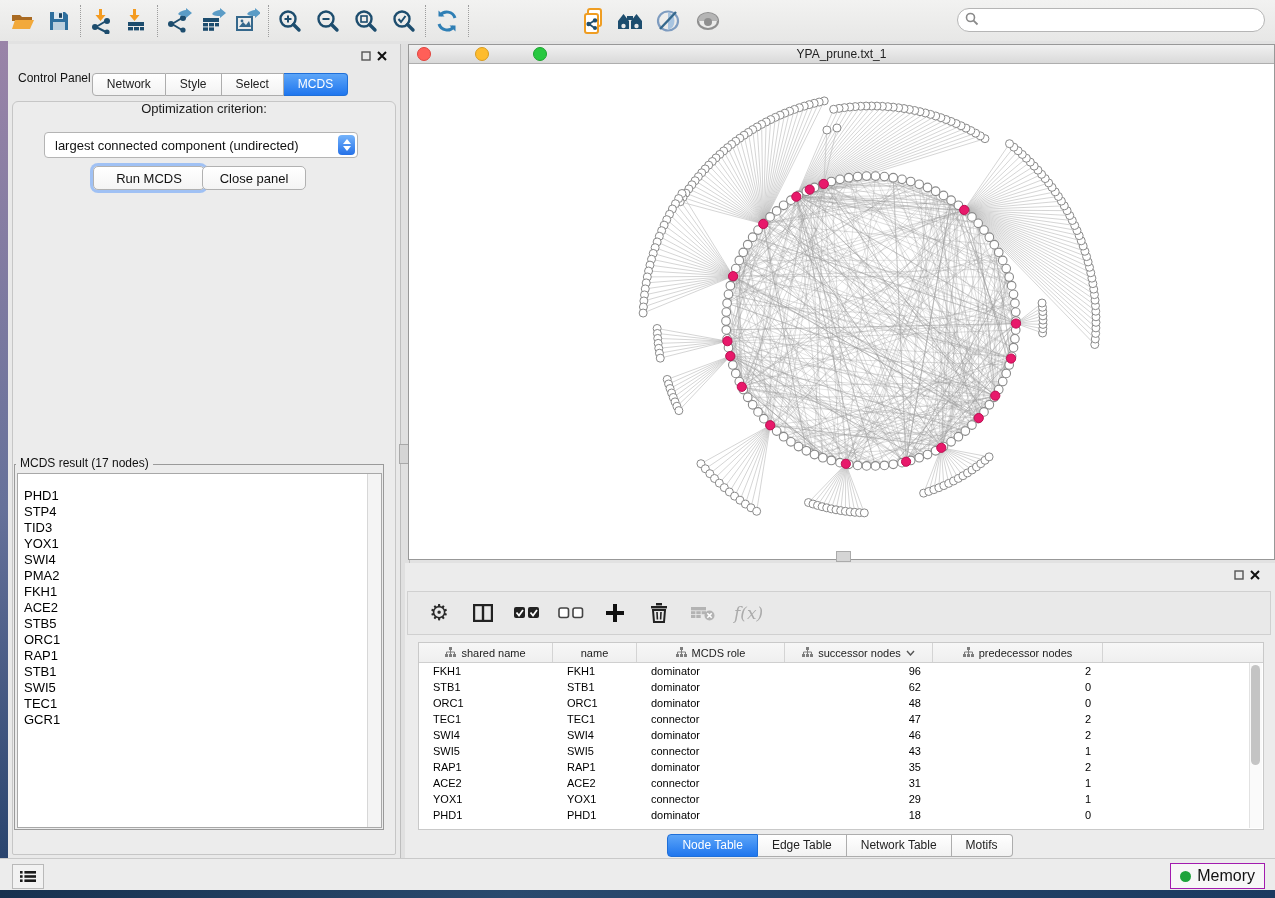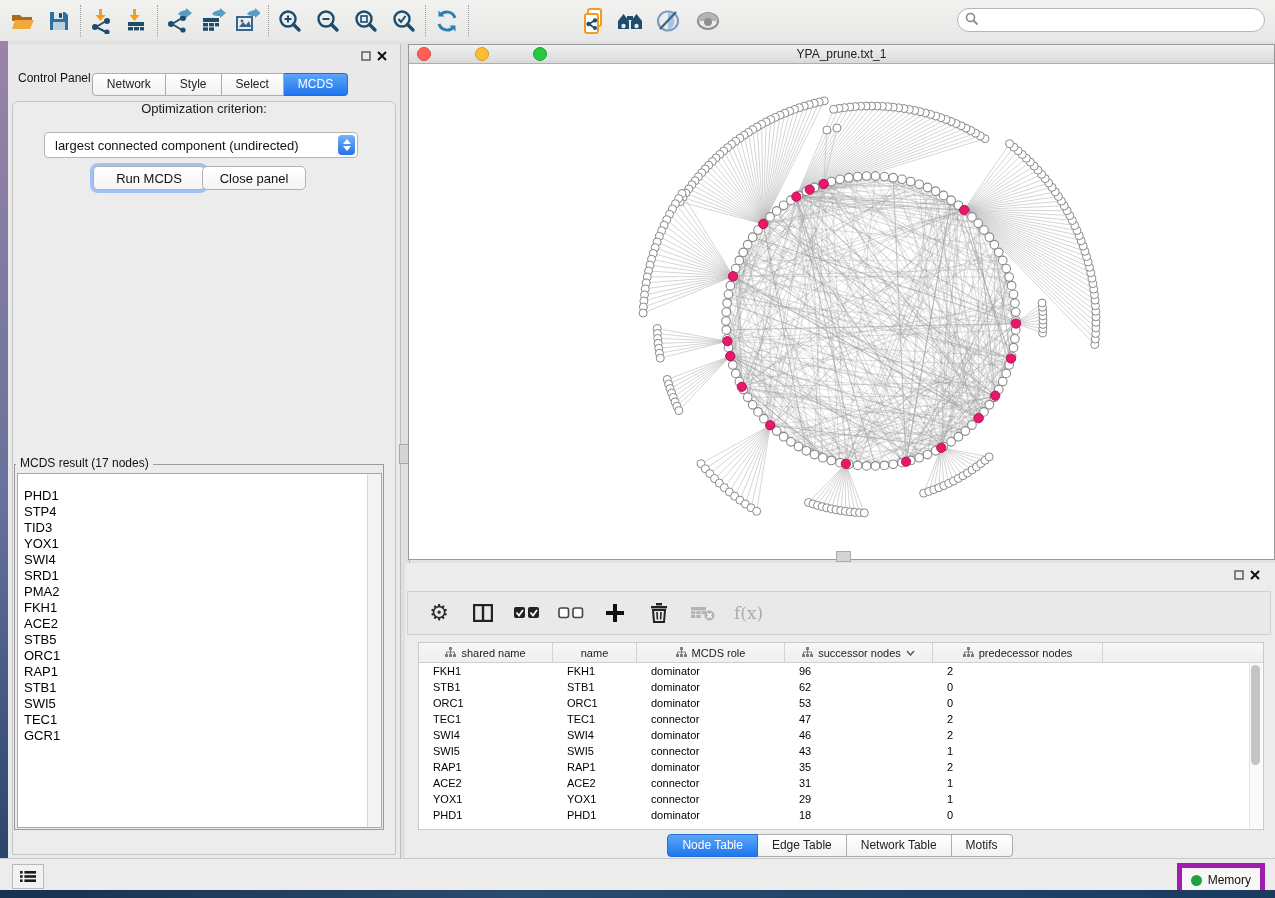--- a/index.html
+++ b/index.html
@@ -69,30 +69,30 @@
   #table-panel{left:405px;top:563px;width:870px;height:295px;background:#ececec;}
   #tp-toolbar{position:absolute;left:2px;top:28px;width:864px;height:44px;background:#e9e9e9;
     border:1px solid #d0d0d0;display:flex;align-items:center;padding-left:18px;box-sizing:border-box;gap:18px;}
   .tp-icon{display:flex;align-items:center;justify-content:center;width:26px;height:26px;cursor:pointer;}
   #node-table{position:absolute;left:13px;top:79px;width:846px;height:188px;background:#fff;border:1px solid #c9c9c9;box-sizing:border-box;}
   #tbl-header{display:flex;height:19px;background:linear-gradient(#f7f7f7,#efefef);border-bottom:1px solid #cfcfcf;}
   .th{display:flex;align-items:center;font-size:11px;color:#222;border-right:1px solid #d4d4d4;
     box-sizing:border-box;padding:0 4px;cursor:pointer;justify-content:center;gap:5px;}
   .tr{display:flex;height:16px;align-items:center;cursor:default;}
   .td{font-size:11px;color:#000;box-sizing:border-box;padding:0 14px;white-space:nowrap;overflow:hidden;}
-  .td.num{text-align:left;padding-right:12px;}
+  .td.num{text-align:right;padding-right:12px;}
   #tbl-scroll{position:absolute;right:1px;top:20px;width:12px;height:165px;background:#fafafa;border-left:1px solid #e2e2e2;}
   #tbl-thumb{position:absolute;left:1px;top:2px;width:9px;height:100px;background:#c4c4c4;border-radius:5px;cursor:pointer;}
   #tp-tabs{position:absolute;left:0;top:271px;width:100%;display:flex;justify-content:center;}
   
   #status-bar{left:0;top:858px;width:1275px;height:32px;background:#ececec;border-top:1px solid #c9c9c9;box-sizing:border-box;}
   #list-btn{position:absolute;left:12px;top:5px;width:30px;height:23px;background:#f2f2f2;border:1px solid #b9b9b9;
     display:flex;align-items:center;justify-content:center;cursor:pointer;}
-  #memory-btn{position:absolute;right:10px;top:4px;height:24px;padding:0 9px;background:#f7f7f7;border:5px solid #a21caf;
-    display:flex;align-items:center;gap:6px;font-size:12px;color:#111;cursor:pointer;}
+  #memory-btn{position:absolute;right:10px;top:4px;height:24px;padding:0 9px;background:#f7f7f7;border:1px solid #a21caf;
+    display:flex;align-items:center;gap:6px;font-size:16px;color:#111;cursor:pointer;}
   #memory-dot{width:11px;height:11px;border-radius:50%;background:#1ea33c;}
   svg{display:block;}
 </style>
 </head>
 <body>
 
 <div id="toolbar" class="abs">
   <span class="tb-icon" style="margin-left:8px">
     <svg width="26" height="26" viewBox="0 0 26 26">
         <path d="M2 7h8l2 2h10v4H2z" fill="#a96a22"></path>
@@ -291,21 +291,20 @@
   <button id="run-btn" class="btn">Run MCDS</button>
   <button id="closepanel-btn" class="btn">Close panel</button>
   <div id="mcds-fieldset">
     <div id="mcds-list">
       <div id="mcds-items" style="padding-top:14px">
           <div class="list-item">PHD1</div>
           <div class="list-item">STP4</div>
           <div class="list-item">TID3</div>
           <div class="list-item">YOX1</div>
           <div class="list-item">SWI4</div>
-          <div class="list-item">SRD1</div>
           <div class="list-item">PMA2</div>
           <div class="list-item">FKH1</div>
           <div class="list-item">ACE2</div>
           <div class="list-item">STB5</div>
           <div class="list-item">ORC1</div>
           <div class="list-item">RAP1</div>
           <div class="list-item">STB1</div>
           <div class="list-item">SWI5</div>
           <div class="list-item">TEC1</div>
           <div class="list-item">GCR1</div>
@@ -1373,21 +1372,21 @@
             <rect x="0" y="6.2" width="4.4" height="3"></rect>
             <rect x="5.3" y="6.2" width="4.4" height="3"></rect>
             <rect x="10.6" y="6.2" width="4.4" height="3"></rect>
             <rect x="0" y="10" width="4.4" height="3"></rect>
             <rect x="5.3" y="10" width="4.4" height="3"></rect>
           </g>
           <circle cx="18.5" cy="10.5" r="5" fill="#b3b3b3"></circle>
           <path d="M16.3 8.3l4.4 4.4M20.7 8.3l-4.4 4.4" stroke="#fff" stroke-width="1.6"></path>
         </svg>
     </span>
-    <span class="tp-icon" style="font-family:'DejaVu Serif',serif;font-size:17px;color:#ababab;width:auto;">f(x)</span>
+    <span class="tp-icon" style="font-family:'DejaVu Serif',serif;font-style:italic;font-size:17px;color:#ababab;width:auto;">f(x)</span>
   </div>
   <div id="node-table">
     <div id="tbl-header">
         <div class="th" style="width: 134px;">
           <svg width="11" height="11" viewBox="0 0 11 11">
             <g fill="#7d7d7d">
               <rect x="4" y="0" width="3" height="3"></rect>
               <rect x="0" y="7" width="3" height="3"></rect>
               <rect x="4" y="7" width="3" height="3"></rect>
               <rect x="8" y="7" width="3" height="3"></rect>
@@ -1451,21 +1450,21 @@
           <div class="td" style="width: 134px;">STB1</div>
           <div class="td" style="width: 84px;">STB1</div>
           <div class="td" style="width: 148px;">dominator</div>
           <div class="td num" style="width: 148px;">62</div>
           <div class="td num" style="width: 170px;">0</div>
         </div>
         <div class="tr">
           <div class="td" style="width: 134px;">ORC1</div>
           <div class="td" style="width: 84px;">ORC1</div>
           <div class="td" style="width: 148px;">dominator</div>
-          <div class="td num" style="width: 148px;">53</div>
+          <div class="td num" style="width: 148px;">48</div>
           <div class="td num" style="width: 170px;">0</div>
         </div>
         <div class="tr">
           <div class="td" style="width: 134px;">TEC1</div>
           <div class="td" style="width: 84px;">TEC1</div>
           <div class="td" style="width: 148px;">connector</div>
           <div class="td num" style="width: 148px;">47</div>
           <div class="td num" style="width: 170px;">2</div>
         </div>
         <div class="tr">

